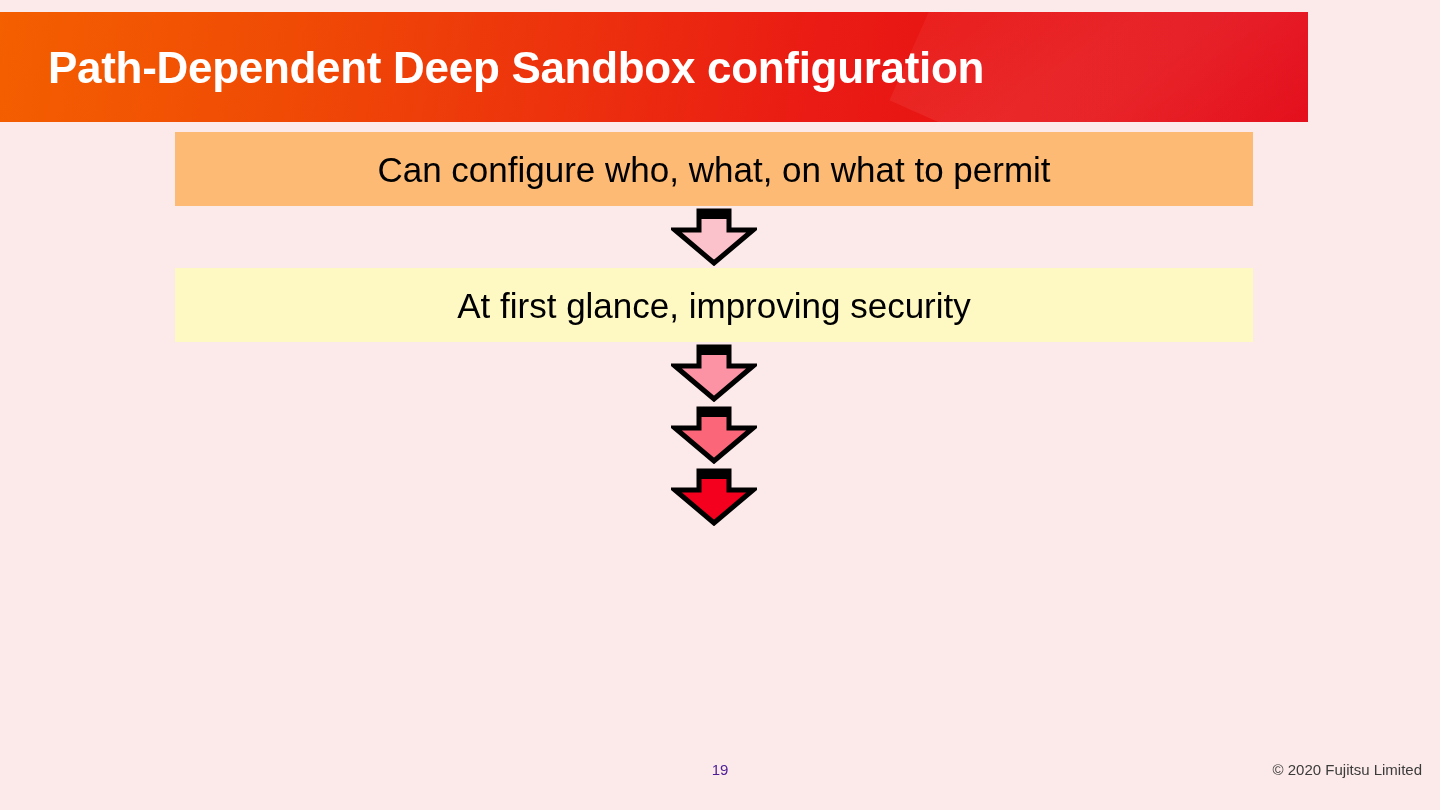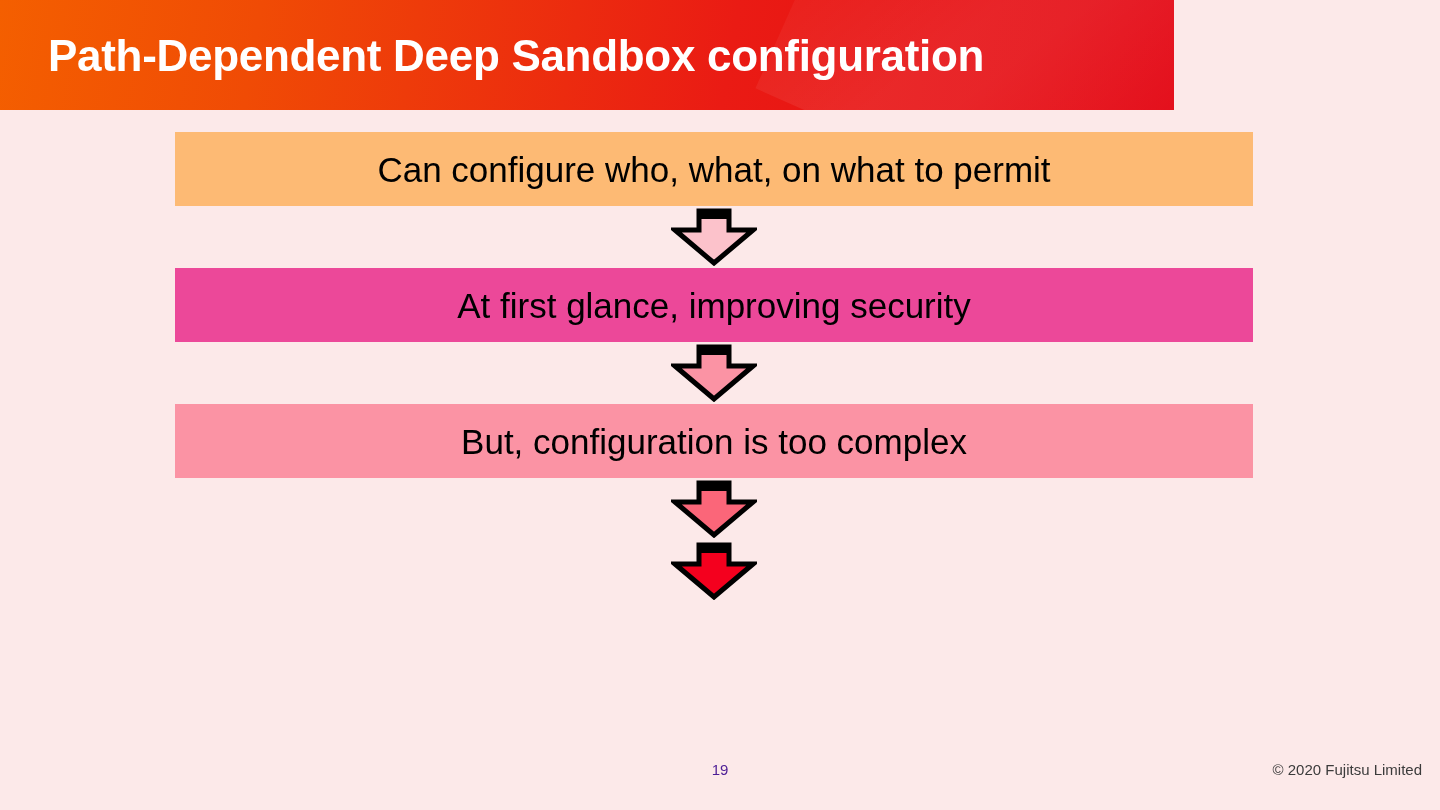--- a/index.html
+++ b/index.html
@@ -13,22 +13,22 @@
     overflow: hidden;
     background: #fce9e9;
     font-family: "Liberation Sans", sans-serif;
     position: relative;
   }
 
   
   .header {
     position: absolute;
     left: 0;
-    top: 0;
-    width: 1174px;
+    top: 12px;
+    width: 1308px;
     height: 110px;
     background: linear-gradient(100deg, #f45f00 0%, #f04b05 22%, #ea1b14 62%, #e30613 100%);
     overflow: hidden;
   }
   .header-sheen {
     position: absolute;
     right: -60px;
     top: -140px;
     width: 430px;
     height: 330px;
@@ -121,33 +121,30 @@
   <div class="flow-box" style="background: #fdba74;">
     <span class="flow-box-label">Can configure who, what, on what to permit</span>
   </div>
   <div class="arrow-wrap">
     <svg width="86" height="58" viewBox="0 0 86 58">
       <polygon class="arrow-shape" points="28,3 58,3 58,22 82,22 43,55 4,22 28,22" stroke="#000000" stroke-width="5" stroke-linejoin="miter" fill="#fcc2cb"></polygon>
       <line x1="28" y1="7" x2="58" y2="7" stroke="#000000" stroke-width="8"></line>
     </svg>
   </div>
 
-  <div class="flow-box" style="background: #ec4899;">
+  <div class="flow-box" style="background: #fef9c3;">
     <span class="flow-box-label">At first glance, improving security</span>
   </div>
   <div class="arrow-wrap">
     <svg width="86" height="58" viewBox="0 0 86 58">
       <polygon class="arrow-shape" points="28,3 58,3 58,22 82,22 43,55 4,22 28,22" stroke="#000000" stroke-width="5" stroke-linejoin="miter" fill="#fb93a4"></polygon>
       <line x1="28" y1="7" x2="58" y2="7" stroke="#000000" stroke-width="8"></line>
     </svg>
   </div>
 
-  <div class="flow-box" style="background: rgb(251, 147, 164);">
-    <span class="flow-box-label">But, configuration is too complex</span>
-  </div>
   <div class="arrow-wrap">
     <svg width="86" height="58" viewBox="0 0 86 58">
       <polygon class="arrow-shape" points="28,3 58,3 58,22 82,22 43,55 4,22 28,22" stroke="#000000" stroke-width="5" stroke-linejoin="miter" fill="#fb6679"></polygon>
       <line x1="28" y1="7" x2="58" y2="7" stroke="#000000" stroke-width="8"></line>
     </svg>
   </div>
 
   <div class="arrow-wrap">
     <svg width="86" height="58" viewBox="0 0 86 58">
       <polygon class="arrow-shape" points="28,3 58,3 58,22 82,22 43,55 4,22 28,22" stroke="#000000" stroke-width="5" stroke-linejoin="miter" fill="#f4001e"></polygon>

